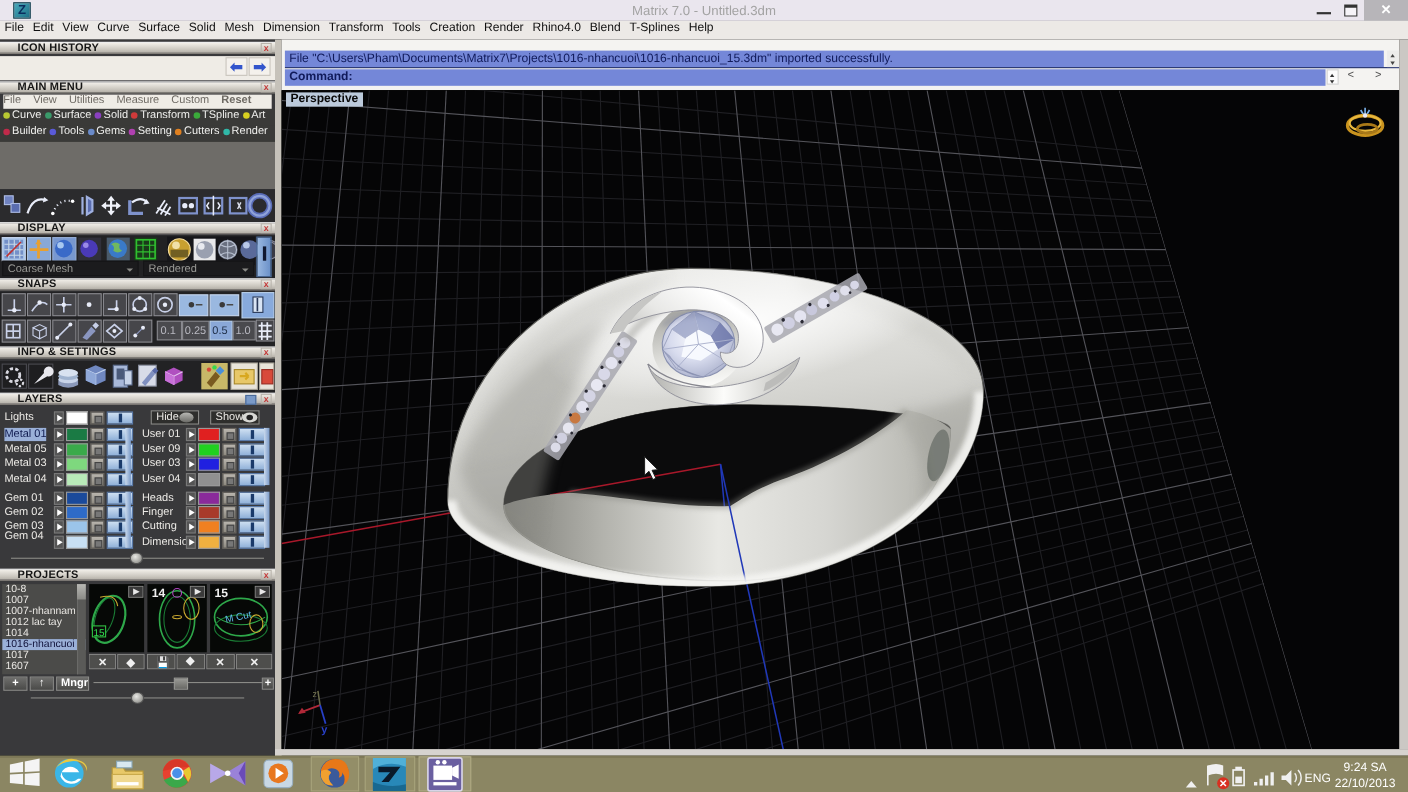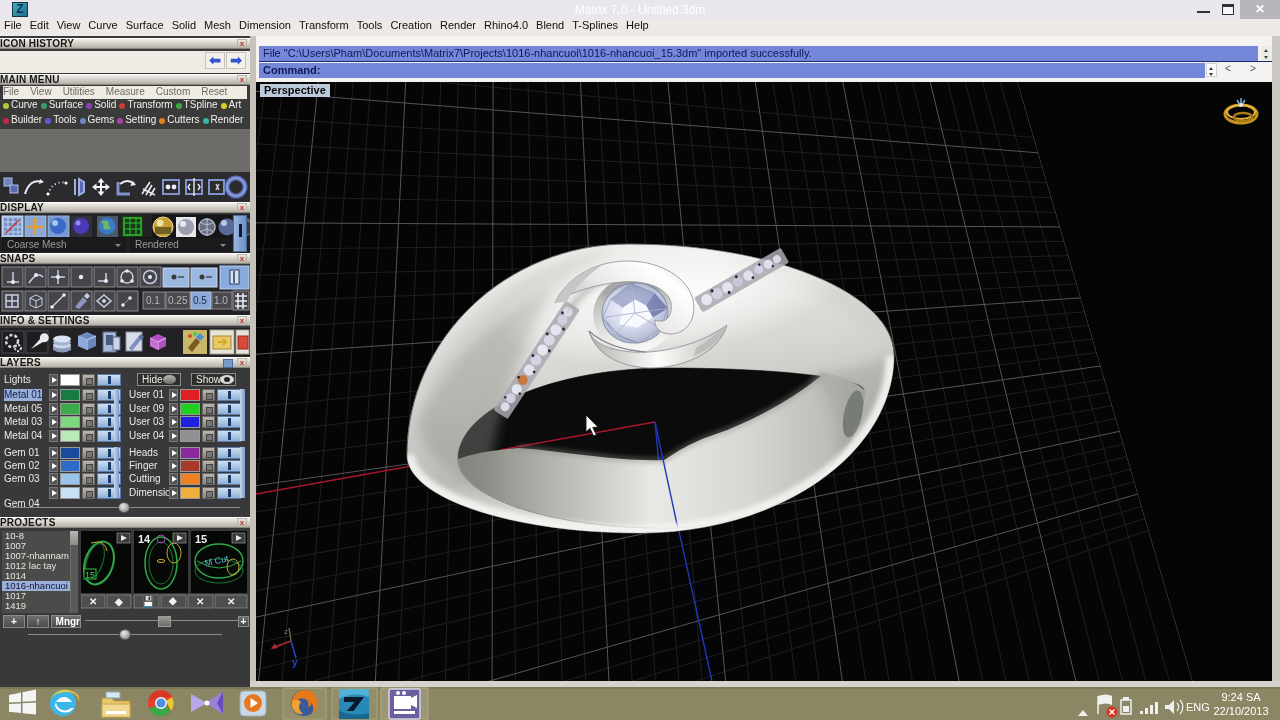--- a/index.html
+++ b/index.html
@@ -1,25 +1,25 @@
 <!DOCTYPE html>
 <html><head><meta charset="utf-8"><style>
 *{margin:0;padding:0;box-sizing:border-box;}
 html,body{width:1280px;height:720px;overflow:hidden;background:#000;}
 body{font-family:"Liberation Sans",sans-serif;position:relative;}
 .abs{position:absolute;}
 
 #titlebar{left:0;top:0;width:1280px;height:19px;background:#eae6ee;}
-#title{left:0;top:3px;width:1280px;text-align:center;font-size:12px;color:#ffffff;}
+#title{left:0;top:3px;width:1280px;text-align:center;font-size:12px;color:#a3a3a3;}
 #appicon{left:12px;top:2px;width:16px;height:15px;background:linear-gradient(135deg,#49aabc,#1d6f86);border:1px solid #0c3a4a;color:#0b2d5e;font-weight:bold;font-size:12px;line-height:13px;text-align:center;}
 #menubar{left:0;top:19px;width:1280px;height:17px;background:#ece9e6;font-size:11px;color:#111;}
 #menubar span{margin:0 4px;}
 
 #leftpanel{left:0;top:36px;width:256px;height:651px;background:#39393b;}
-.hdr{position:absolute;left:0;width:250px;height:11px;background:linear-gradient(#f2efe9,#c9c5bd 70%,#b2aea6);border-top:1px solid #fff;border-bottom:1px solid #8a8680;font-size:10px;font-weight:bold;color:#161616;line-height:10px;padding-left:0;letter-spacing:0.2px;}
+.hdr{position:absolute;left:0;width:250px;height:11px;background:linear-gradient(#f2efe9,#c9c5bd 70%,#b2aea6);border-top:1px solid #fff;border-bottom:1px solid #8a8680;font-size:10px;font-weight:bold;color:#161616;line-height:10px;padding-left:16px;letter-spacing:0.2px;}
 .hdr .x{position:absolute;right:3px;top:0px;width:10px;height:9px;background:transparent;border:1px solid #b8b4ac;color:#c43434;font-size:8px;line-height:8px;text-align:center;font-weight:bold;}
 .cream{background:#efece6;}
 
 
 #mm-row{left:3px;top:86px;width:244px;height:13px;background:#efece6;color:#6e6a64;font-size:10px;display:flex;}
 #mm-row span{margin-right:11px;}
 .mmdark{left:0;width:250px;height:15px;background:#3a3a38;color:#f0f0ee;font-size:10px;white-space:nowrap;overflow:hidden;}
 .dot{display:inline-block;width:6px;height:6px;border-radius:50%;margin:0 2px 0 3px;vertical-align:-1px;}
 
 #toolrow{left:0;top:172px;width:250px;height:30px;background:#2b2b2d;}
@@ -73,21 +73,21 @@
 <div class="abs" style="left:205px;top:52px;width:20px;height:17px;border:1px solid #c8c4bc;background:#f4f1ec;color:#3355cc;font-weight:bold;font-size:14px;line-height:15px;text-align:center;">⬅</div>
 <div class="abs" style="left:226px;top:52px;width:20px;height:17px;border:1px solid #c8c4bc;background:#f4f1ec;color:#3355cc;font-weight:bold;font-size:14px;line-height:15px;text-align:center;">➡</div>
 
 <div class="hdr" style="top:74px;">MAIN MENU<span class="x">x</span></div>
 <div class="abs" id="mm-row">
     <span>File</span>
     <span>View</span>
     <span>Utilities</span>
     <span>Measure</span>
     <span>Custom</span>
-    <span style="margin-left:auto;margin-right:24px;">Reset</span>
+    <span style="margin-left:auto;margin-right:24px;font-weight:bold;">Reset</span>
   </div>
 <div class="abs mmdark" style="top:99px;"><span class="dot" style="background:#b8c832;"></span>Curve<span class="dot" style="background:#3a9a6a;"></span>Surface<span class="dot" style="background:#8a40c0;"></span>Solid<span class="dot" style="background:#d03a3a;"></span>Transform<span class="dot" style="background:#3aaa3a;"></span>TSpline<span class="dot" style="background:#d8d020;"></span>Art</div>
 <div class="abs mmdark" style="top:114px;"><span class="dot" style="background:#c02a4a;"></span>Builder<span class="dot" style="background:#5a5ad8;"></span>Tools<span class="dot" style="background:#6a8ac8;"></span>Gems<span class="dot" style="background:#b040b0;"></span>Setting<span class="dot" style="background:#e08020;"></span>Cutters<span class="dot" style="background:#30b8a8;"></span>Render</div>
 <div class="abs" style="left:0;top:129px;width:250px;height:43px;background:#6e6c68;"></div>
 
 <div class="abs" id="toolrow">
 <svg width="250" height="30">
 <g fill="none" stroke="#8fa2d8" stroke-width="2">
 <rect x="4" y="6" width="8" height="8" fill="#6f82c0" stroke="#aebde6" stroke-width="1"></rect>
 <rect x="10" y="13" width="8" height="8" fill="#5a6db0" stroke="#aebde6" stroke-width="1"></rect>
@@ -300,21 +300,21 @@
 <div class="lrow" style="left:4px;top:460px;">Gem 02</div>
 <div class="abs lctl arrbtn" style="left:49px;top:460px;"></div>
 <div class="abs lctl swatch" style="left:60px;top:460px;background:#2e6bc8;"></div>
 <div class="abs lctl lockbtn" style="left:82px;top:460px;"></div>
 <div class="abs lctl bluebtn" style="left:97px;top:460px;"></div>
 <div class="lrow" style="left:4px;top:473px;">Gem 03</div>
 <div class="abs lctl arrbtn" style="left:49px;top:473px;"></div>
 <div class="abs lctl swatch" style="left:60px;top:473px;background:#9bc4ea;"></div>
 <div class="abs lctl lockbtn" style="left:82px;top:473px;"></div>
 <div class="abs lctl bluebtn" style="left:97px;top:473px;"></div>
-<div class="lrow" style="left:4px;top:498px;">Gem 04</div>
+<div class="lrow" style="left:4px;top:482px;">Gem 04</div>
 <div class="abs lctl arrbtn" style="left:49px;top:486.5px;"></div>
 <div class="abs lctl swatch" style="left:60px;top:486.5px;background:#c8e0f4;"></div>
 <div class="abs lctl lockbtn" style="left:82px;top:486.5px;"></div>
 <div class="abs lctl bluebtn" style="left:97px;top:486.5px;"></div>
 <div class="lrow" style="left:129px;top:389px;">User 01</div>
 <div class="abs lctl arrbtn" style="left:169px;top:389px;"></div>
 <div class="abs lctl swatch" style="left:180px;top:389px;background:#e02020;"></div>
 <div class="abs lctl lockbtn" style="left:202px;top:389px;"></div>
 <div class="abs lctl bluebtn" style="left:217px;top:389px;"></div>
 <div class="lrow" style="left:129px;top:402.5px;">User 09</div>
@@ -370,21 +370,21 @@
 
 <div class="hdr" style="top:517px;">PROJECTS<span class="x">x</span></div>
 <div class="abs" id="projlist">
 <div>10-8</div>
     <div>1007</div>
     <div>1007-nhannam</div>
     <div>1012 lac tay</div>
     <div>1014</div>
     <div class="sel">1016-nhancuoi</div>
     <div>1017</div>
-    <div>1419</div>
+    <div>1607</div>
 </div>
 <div class="abs" style="left:70px;top:531px;width:8px;height:82px;background:#5a5a58;border-left:1px solid #6a6a68;"></div>
 <div class="abs" style="left:70px;top:531px;width:8px;height:14px;background:linear-gradient(#b8b8b4,#8a8a86);"></div>
 
 <svg class="abs" style="left:81px;top:531px;" width="168" height="82">
 <rect x="0" y="0" width="50" height="62" fill="#060806"></rect>
 <rect x="53" y="0" width="54" height="62" fill="#060806"></rect>
 <rect x="110" y="0" width="56" height="62" fill="#060806"></rect>
 <g stroke="#2ea84a" fill="none">
 <ellipse cx="18" cy="32" rx="14" ry="22" transform="rotate(18 18 32)" stroke-width="2"></ellipse>

